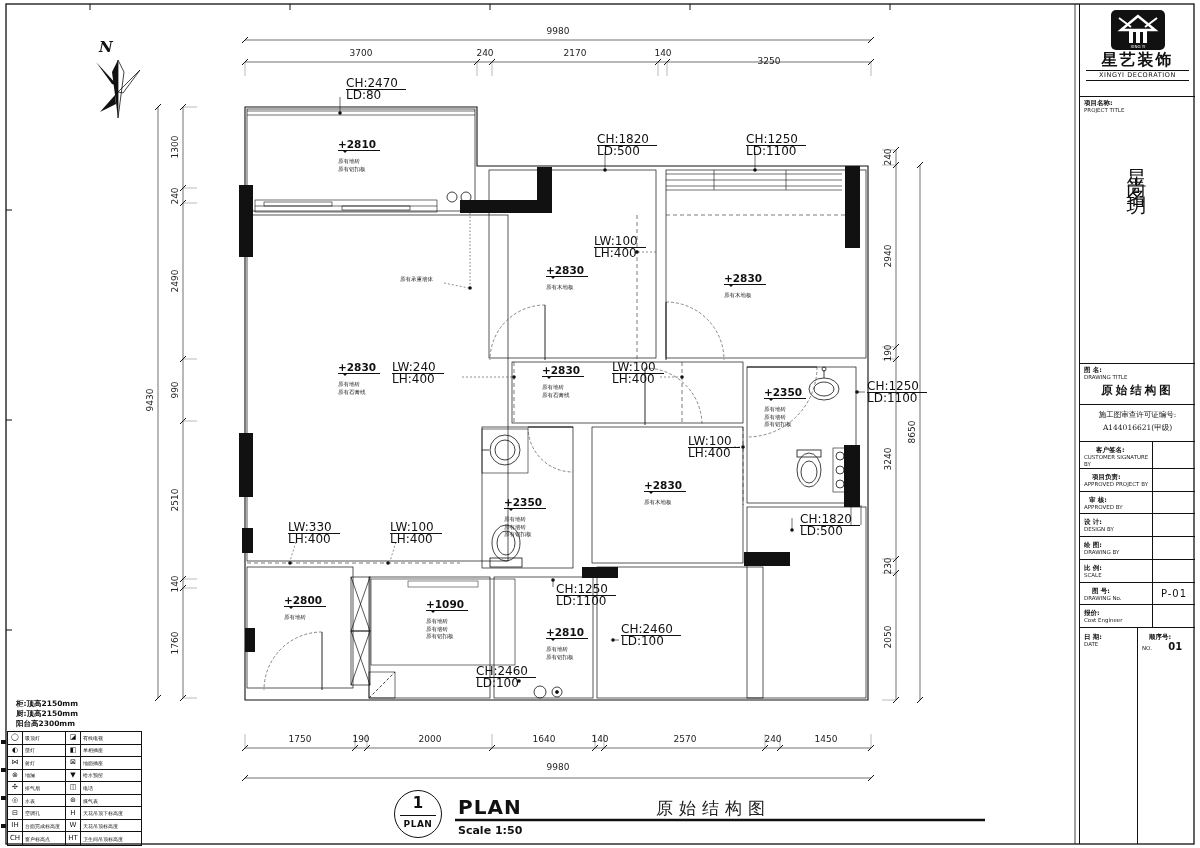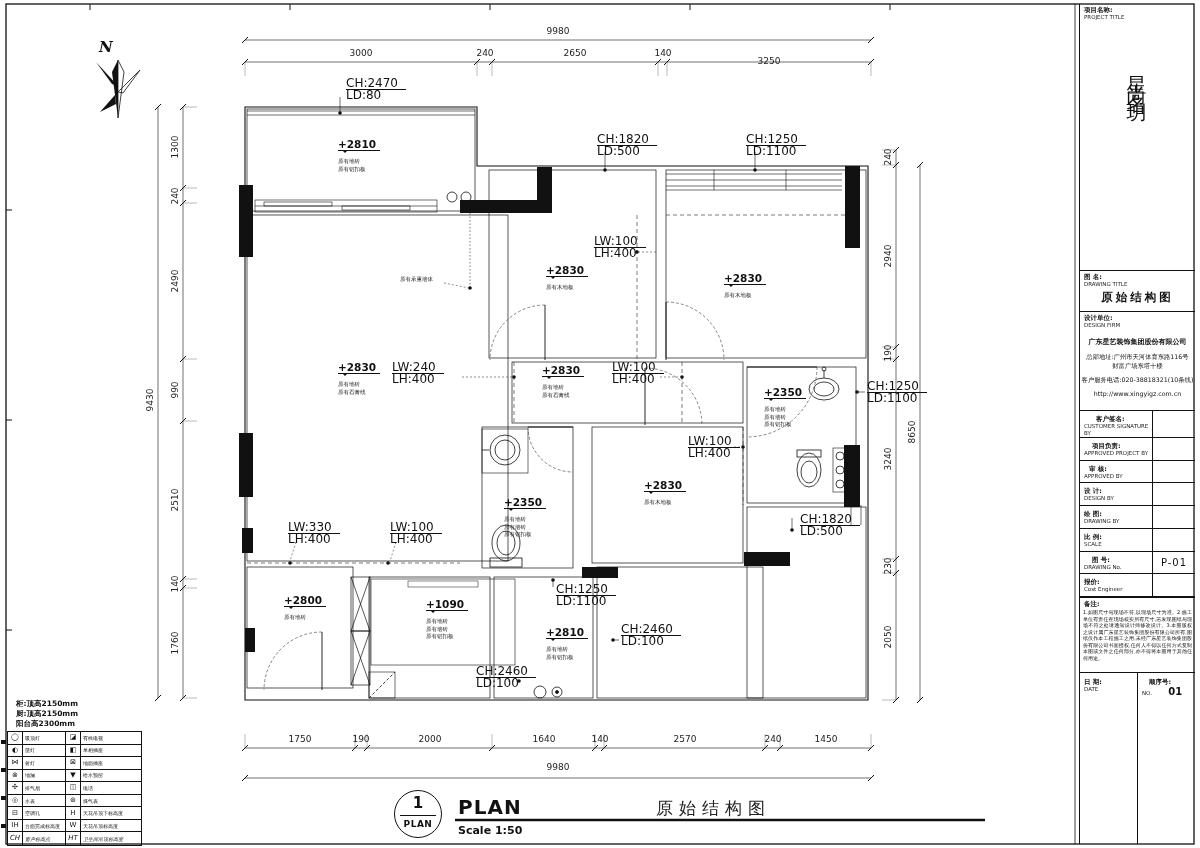--- a/index.html
+++ b/index.html
@@ -48,21 +48,21 @@
              font-size:10px;letter-spacing:1px;}
   .notes-p{font-size:5px;line-height:6.5px;color:#111;padding:1px 3px;text-align:justify;}
   .drow{display:flex;flex:1;}
   .drow>div{flex:1;padding:3px 0 0 4px;}
   .drow>div+div{border-left:1px solid #111;}
   .seqval{font-size:10px;font-weight:700;padding-left:14px;}
   
   #leg{position:absolute;left:7px;top:731px;width:133px;height:113px;border:1px solid #111;
        display:grid;grid-template-rows:repeat(9,1fr);}
   .lrow{display:grid;grid-template-columns:15px 43px 15px 1fr;border-bottom:0.6px solid #111;}
-  .lrow:last-child{border-bottom:none;font-style:italic;}
+  .lrow:last-child{border-bottom:none;}
   .lic{border-right:0.6px solid #111;display:flex;align-items:center;justify-content:center;
        font-size:7px;line-height:1;overflow:hidden;}
   .llb{border-right:0.6px solid #111;display:flex;align-items:center;padding-left:2px;
        font-size:5px;white-space:nowrap;overflow:hidden;}
   .lrow .llb:last-child{border-right:none;}
   #legnotes{position:absolute;left:16px;top:699px;font-size:7.5px;font-weight:700;line-height:10px;white-space:nowrap;}
 </style>
 </head>
 <body>
 
@@ -346,23 +346,23 @@
         <line x1="917" y1="168" x2="923" y2="162" stroke="#111" stroke-width="1"></line>
         <line x1="917" y1="703" x2="923" y2="697" stroke="#111" stroke-width="1"></line>
       </g>
 
     <line x1="455" y1="820" x2="985" y2="820" stroke="#111" stroke-width="2.5"></line>
   </svg>
 
   <span class="north-n" style="left:99px;top:38px">N</span>
 
   <span class="d" style="left:558px;top:26px">9980</span>
-  <span class="d" style="left:361px;top:48px">3000</span>
+  <span class="d" style="left:361px;top:48px">3700</span>
   <span class="d" style="left:485px;top:48px">240</span>
-  <span class="d" style="left:575px;top:48px">2650</span>
+  <span class="d" style="left:575px;top:48px">2170</span>
   <span class="d" style="left:663px;top:48px">140</span>
   <span class="d" style="left:769px;top:56px">3250</span>
 
   <span class="d" style="left:300px;top:734px">1750</span>
   <span class="d" style="left:361px;top:734px">190</span>
   <span class="d" style="left:430px;top:734px">2000</span>
   <span class="d" style="left:544px;top:734px">1640</span>
   <span class="d" style="left:600px;top:734px">140</span>
   <span class="d" style="left:685px;top:734px">2570</span>
   <span class="d" style="left:773px;top:734px">240</span>
@@ -574,38 +574,47 @@
     </div>
     <div class="lrow">
       <span class="lic">CH</span>
       <span class="llb">窗户标高点</span>
       <span class="lic">HT</span>
       <span class="llb">卫生间吊顶标高度</span>
     </div>
   </div>
 
   <div id="tb">
+    <div class="sec" style="height:92px">
+      <svg width="54" height="40" style="display:block;margin:6px auto 1px auto" viewBox="0 0 54 40">
+        <rect x="0" y="0" width="54" height="40" rx="5" fill="#111"></rect>
+        <polygon points="27,6 10,20 44,20" fill="none" stroke="#fff" stroke-width="2.5"></polygon>
+        <rect x="18" y="20" width="18" height="13" fill="#fff"></rect>
+        <rect x="22" y="22" width="3" height="11" fill="#111"></rect>
+        <rect x="29" y="22" width="3" height="11" fill="#111"></rect>
+        <line x1="8" y1="8" x2="20" y2="17" stroke="#fff" stroke-width="2"></line>
+        <line x1="46" y1="8" x2="34" y2="17" stroke="#fff" stroke-width="2"></line>
+        <text x="27" y="38" font-size="4" fill="#fff" text-anchor="middle" font-family="DejaVu Sans,sans-serif">XING YI</text>
+      </svg>
+      <div class="tb-brand">星艺装饰</div>
+      <div class="tb-brand-en">XINGYI DECORATION</div>
+    </div>
     <div class="sec" style="height:266px">
       <div class="lblcn">项目名称:</div>
       <div class="lblen">PROJECT TITLE</div>
       <div class="vname">星尚名玥</div>
     </div>
     <div class="sec" style="height:40px">
       <div class="lblcn">图 名:</div>
       <div class="lblen">DRAWING TITLE</div>
       <div class="tb-dt">原始结构图</div>
     </div>
-    <div class="sec" style="height:98px">
-      <div class="lblcn">设计单位:</div>
-      <div class="lblen">DESIGN FIRM</div>
-      <div class="firm">广东星艺装饰集团股份有限公司</div>
-      <div class="addr">总部地址:广州市天河体育东路116号</div>
-      <div class="addr" style="margin-top:0">财富广场东塔十楼</div>
-      <div class="addr">客户服务电话:020-38818321(10条线)</div>
-      <div class="addr">http://www.xingyigz.com.cn</div>
+    <div class="sec" style="height:36px">
+      <div class="permit">施工图审查许可证编号:</div>
+      <div class="permit" style="padding-top:0">A144016621(甲级)</div>
     </div>
     <div style="height:186px;display:flex;flex-direction:column">
       <div class="srow">
         <div class="lab">
             <div class="lblcn" style="padding-left:12px">客户签名:</div>
           <div class="lblen" style="padding-left:0">CUSTOMER SIGNATURE BY</div>
           </div>
         <div class="val"></div>
       </div>
       <div class="srow">
@@ -650,24 +659,20 @@
           </div>
         <div class="val">P-01</div>
       </div>
       <div class="srow">
         <div class="lab">
             <div class="lblcn" style="padding-left:0">报价:</div>
           <div class="lblen" style="padding-left:0">Cost Engineer</div>
           </div>
         <div class="val"></div>
       </div>
-    </div>
-    <div class="sec" style="height:74px;border-top:1px solid #111">
-      <div class="lblcn">备注:</div>
-      <div class="notes-p">1.如图尺寸与现场不符,以现场尺寸为准。2.施工单位有责任在现场核实所有尺寸,若发现图纸与现场不符之处请通知设计师修改设计。3.本图版权之设计属广东星艺装饰集团股份有限公司所有,图纸仅作本工程施工之用,未经广东星艺装饰集团股份有限公司书面授权,任何人不得以任何方式复制本图或文件之任何部分,亦不得将本图用于其他任何用途。</div>
     </div>
     <div class="drow" style="flex:1">
       <div>
         <div class="lblcn" style="padding-left:0">日 期:</div>
         <div class="lblen" style="padding-left:0">DATE</div>
       </div>
       <div>
         <div class="lblcn" style="padding-left:7px">顺序号:</div>
         <div class="lblen" style="padding-left:0;display:inline">NO.</div>
         <span class="seqval">01</span>

